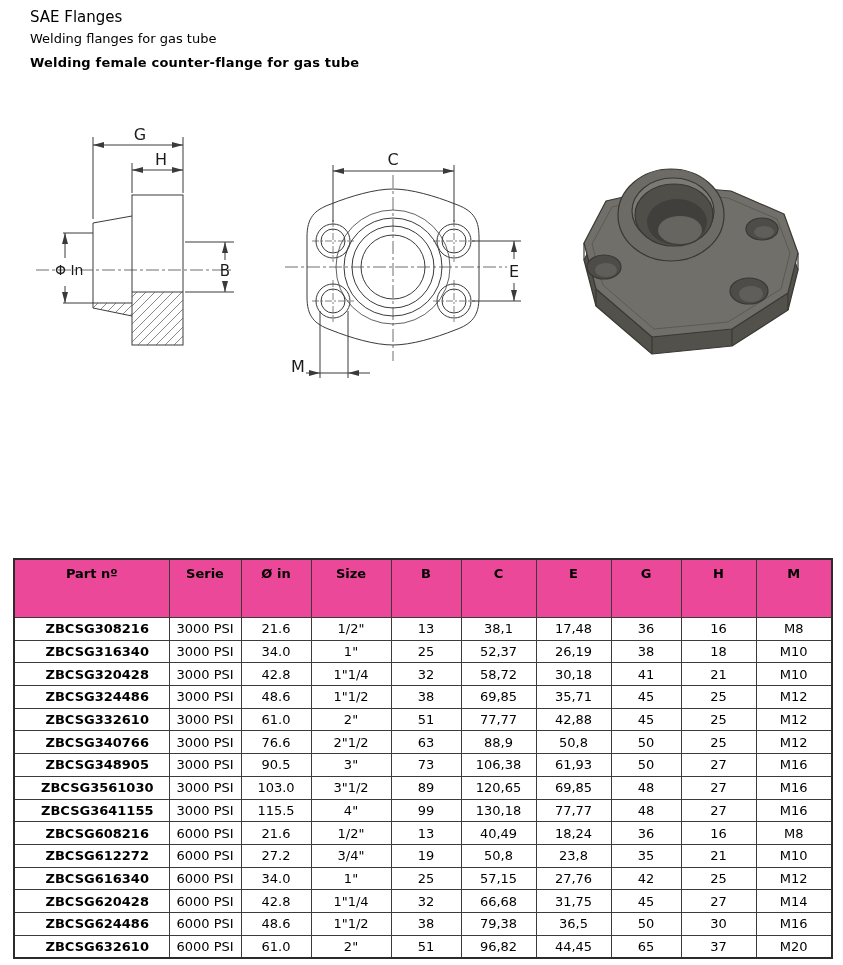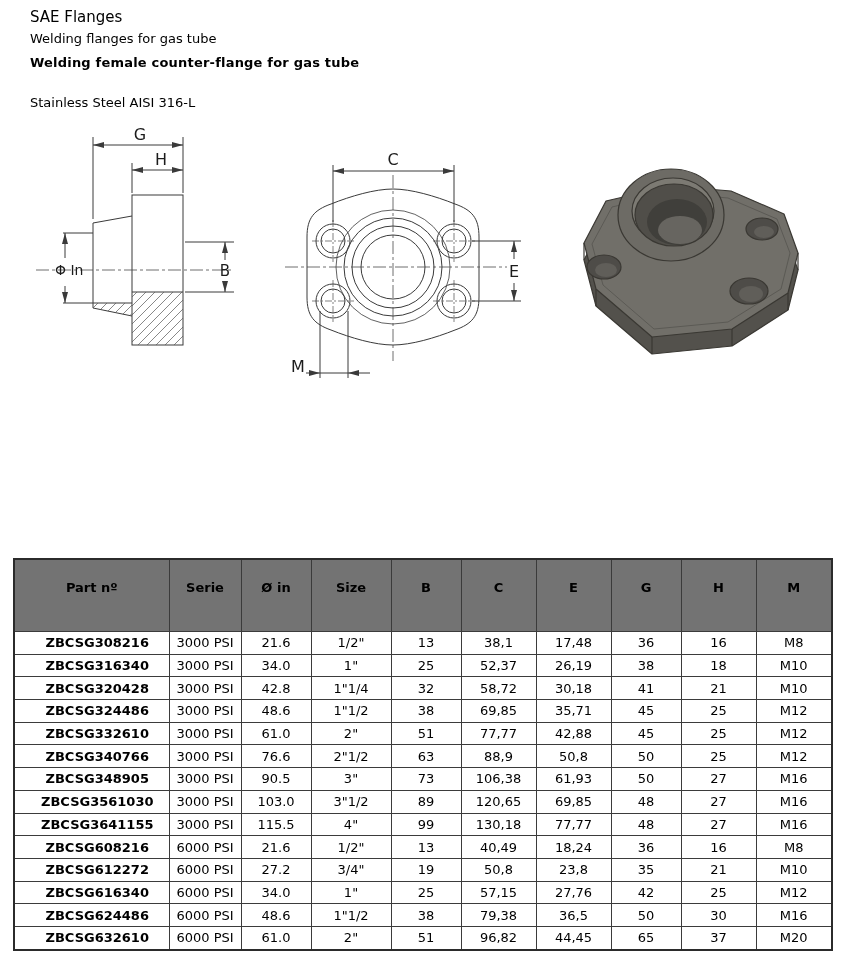--- a/index.html
+++ b/index.html
@@ -28,34 +28,33 @@
 
   table.specs {
     position:absolute; left:13px; top:558px; width:818px;
     border-collapse:collapse; table-layout:fixed;
     font-size:13px; border:2px solid #2b2b2b;
   }
   table.specs th, table.specs td {
     border:1px solid #3b3b3b; text-align:center; overflow:hidden; white-space:nowrap;
   }
   table.specs th {
-    background:#737373; font-weight:bold; font-size:13px;
-    height:50px; vertical-align:top; padding-top:20px;
+    background:#ec4899; font-weight:bold; font-size:13px;
+    height:50px; vertical-align:top; padding-top:6px;
   }
   table.specs td { height:21.7px; padding:0; line-height:21px; }
   table.specs td.part { font-weight:bold;padding-left:11px; }
 </style>
 </head>
 <body>
 
 <div class="hdr">
   <div class="crumb">SAE Flanges</div>
   <div class="sub">Welding flanges for gas tube</div>
   <h1 class="title">Welding female counter-flange for gas tube</h1>
-  <div class="material">Stainless Steel AISI 316-L</div>
 </div>
 
 <div class="drawings">
 
   <svg class="svg-side" width="235" height="270" viewBox="0 0 235 270">
 
     <line class="dim" x1="65" y1="12" x2="65" y2="94"></line>
     <line class="dim" x1="155" y1="12" x2="155" y2="68"></line>
     <line class="dim" x1="65" y1="20" x2="155" y2="20"></line>
     <polygon class="arr" points="65,20 76,17 76,23"></polygon>
@@ -366,20 +365,32 @@
         <td>34.0</td>
         <td>1"</td>
         <td>25</td>
         <td>57,15</td>
         <td>27,76</td>
         <td>42</td>
         <td>25</td>
         <td>M12</td>
       </tr>
       <tr>
+        <td class="part">ZBCSG620428</td>
+        <td>6000 PSI</td>
+        <td>42.8</td>
+        <td>1"1/4</td>
+        <td>32</td>
+        <td>66,68</td>
+        <td>31,75</td>
+        <td>45</td>
+        <td>27</td>
+        <td>M14</td>
+      </tr>
+      <tr>
         <td class="part">ZBCSG624486</td>
         <td>6000 PSI</td>
         <td>48.6</td>
         <td>1"1/2</td>
         <td>38</td>
         <td>79,38</td>
         <td>36,5</td>
         <td>50</td>
         <td>30</td>
         <td>M16</td>

